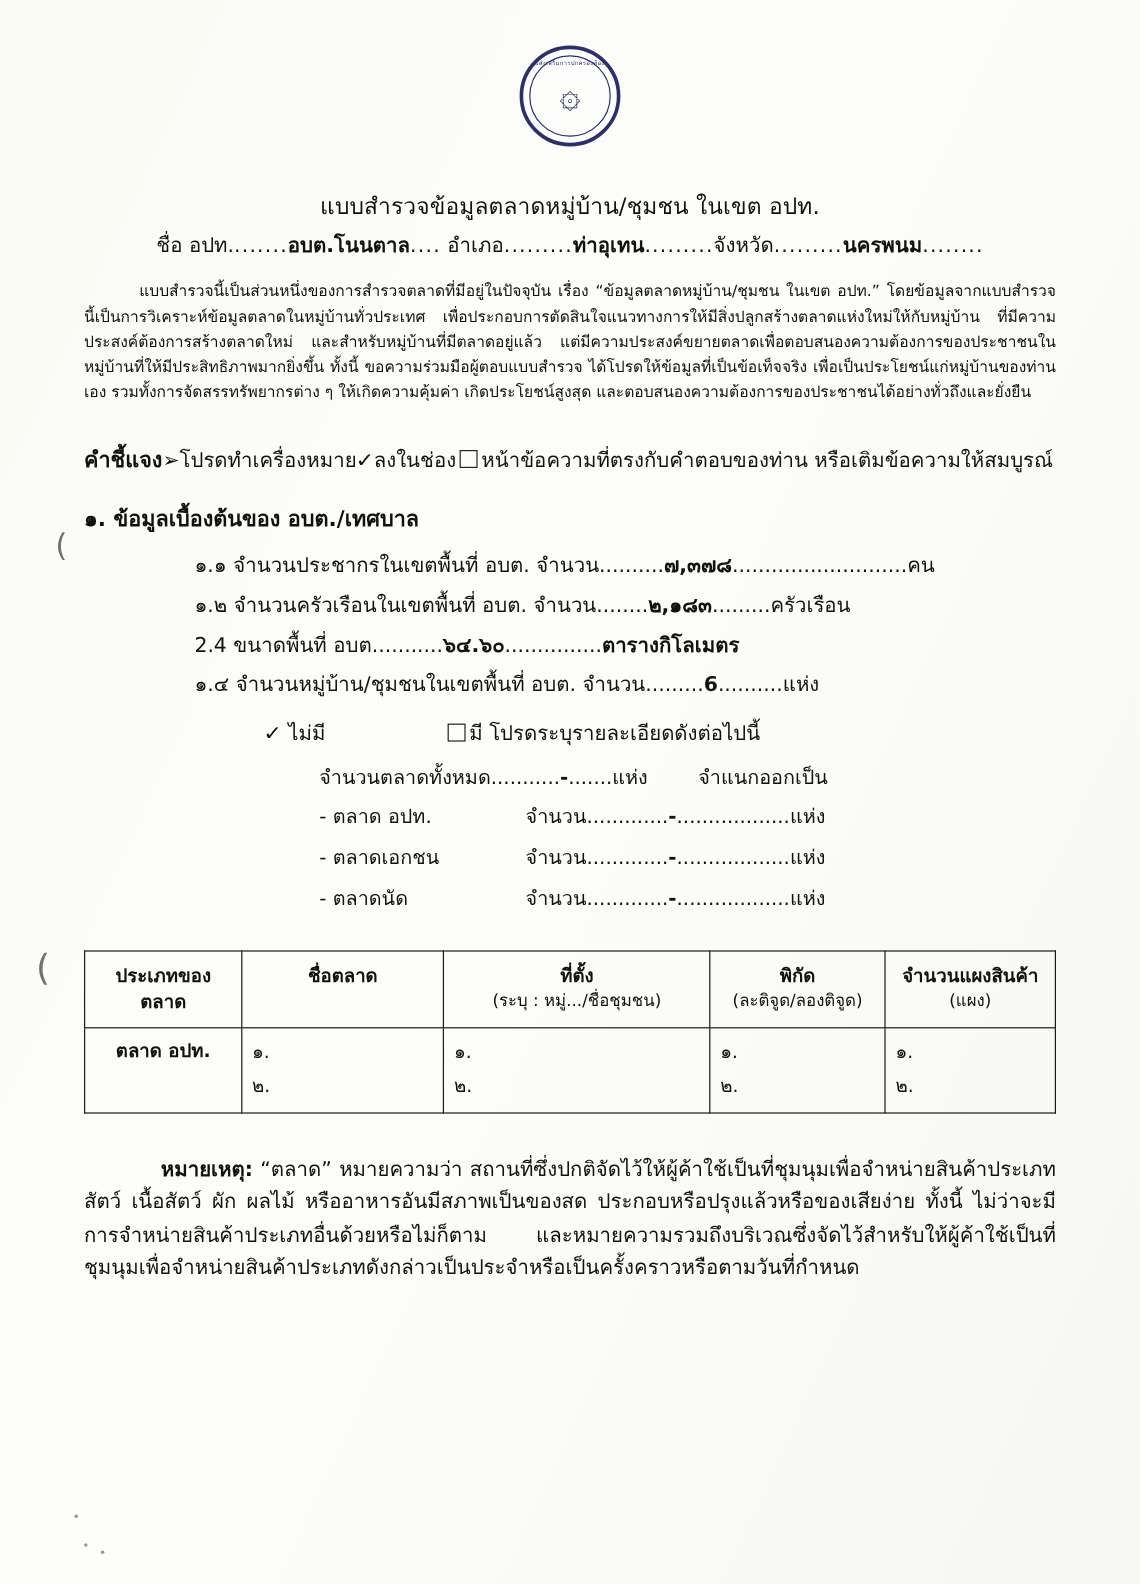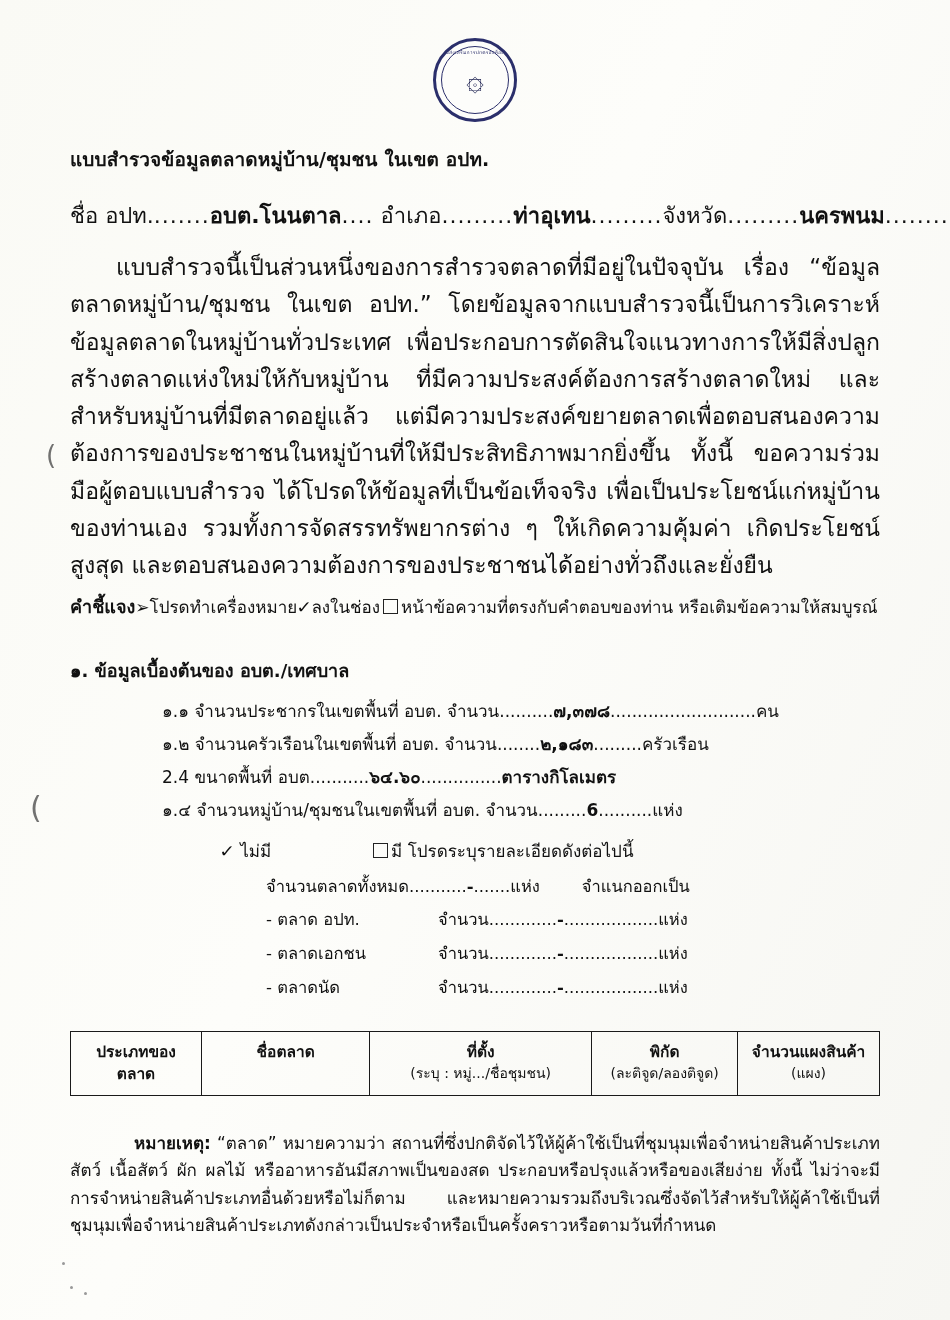--- a/index.html
+++ b/index.html
@@ -77,52 +77,52 @@
     position: absolute;
     bottom: 7px;
     left: 0;
     right: 0;
     text-align: center;
     font-size: 5px;
     color: #2b2f6b;
   }
 
   h1.doc-title {
-    text-align: left;
+    text-align: center;
     font-size: 19px;
-    font-weight: bold;
-    margin: 22px 0 0 0;
+    font-weight: normal;
+    margin: 34px 0 0 0;
     letter-spacing: .1px;
   }
 
   .subject-line {
     text-align: center;
-    font-size: 22px;
-    margin: 24px 0 0 0;
+    font-size: 17px;
+    margin: 4px 0 0 0;
     white-space: nowrap;
   }
   .fill {
     display: inline-block;
     font-weight: bold;
   }
   .dots-s { letter-spacing: 1px; }
 
   p.para {
-    font-size: 23px;
+    font-size: 13px;
     line-height: 1.62;
     margin: 16px 0 0 0;
     text-align: justify;
     text-justify: inter-word;
     text-indent: 46px;
   }
 
   .note-block {
     font-size: 17px;
     line-height: 1.6;
-    margin-top: 9px;
+    margin-top: 32px;
   }
   .note-label {
     font-weight: bold;
     font-size: 18px;
   }
   .check-mark {
     font-weight: bold;
     display: inline-block;
     transform: scaleX(1.1);
   }
@@ -131,21 +131,21 @@
     width: 13px;
     height: 13px;
     border: 1.6px solid #222;
     vertical-align: -1px;
     margin: 0 3px;
   }
 
   h2.section {
     font-size: 18px;
     font-weight: bold;
-    margin: 34px 0 0 0;
+    margin: 18px 0 0 0;
   }
 
   ul.items {
     list-style: none;
     margin: 10px 0 0 0;
     padding: 0 0 0 92px;
     font-size: 17px;
     line-height: 1.95;
   }
   ul.items li { white-space: nowrap; }
@@ -350,19 +350,38 @@
             <div>พิกัด</div>
             <div class="sub">(ละติจูด/ลองติจูด)</div>
           </th>
           <th class="c5">
             <div>จำนวนแผงสินค้า</div>
             <div class="sub">(แผง)</div>
           </th>
         </tr>
       </thead>
       <tbody>
+        <tr>
+          <td class="rowlabel">ตลาด อปท.</td>
+          <td class="numcell">
+              <div>๑.</div>
+              <div>๒.</div>
+            </td>
+          <td class="numcell">
+              <div>๑.</div>
+              <div>๒.</div>
+            </td>
+          <td class="numcell">
+              <div>๑.</div>
+              <div>๒.</div>
+            </td>
+          <td class="numcell">
+              <div>๑.</div>
+              <div>๒.</div>
+            </td>
+        </tr>
       </tbody>
     </table>
 
     <p class="remark"><b>หมายเหตุ:</b><span> “ตลาด” หมายความว่า สถานที่ซึ่งปกติจัดไว้ให้ผู้ค้าใช้เป็นที่ชุมนุมเพื่อจำหน่ายสินค้าประเภทสัตว์ เนื้อสัตว์ ผัก ผลไม้ หรืออาหารอันมีสภาพเป็นของสด ประกอบหรือปรุงแล้วหรือของเสียง่าย ทั้งนี้ ไม่ว่าจะมีการจำหน่ายสินค้าประเภทอื่นด้วยหรือไม่ก็ตาม และหมายความรวมถึงบริเวณซึ่งจัดไว้สำหรับให้ผู้ค้าใช้เป็นที่ชุมนุมเพื่อจำหน่ายสินค้าประเภทดังกล่าวเป็นประจำหรือเป็นครั้งคราวหรือตามวันที่กำหนด</span></p>
 
   </div>
 </div>
 
 </body></html>

